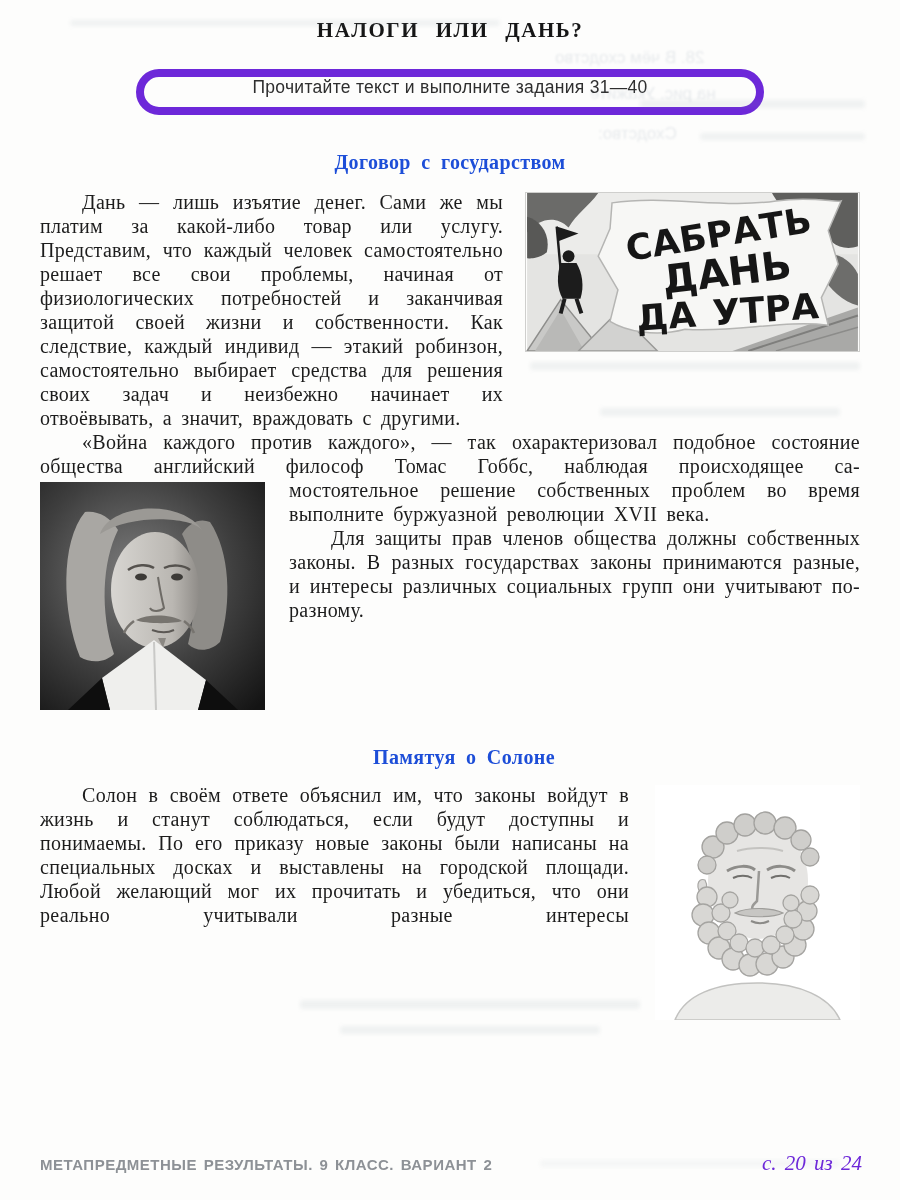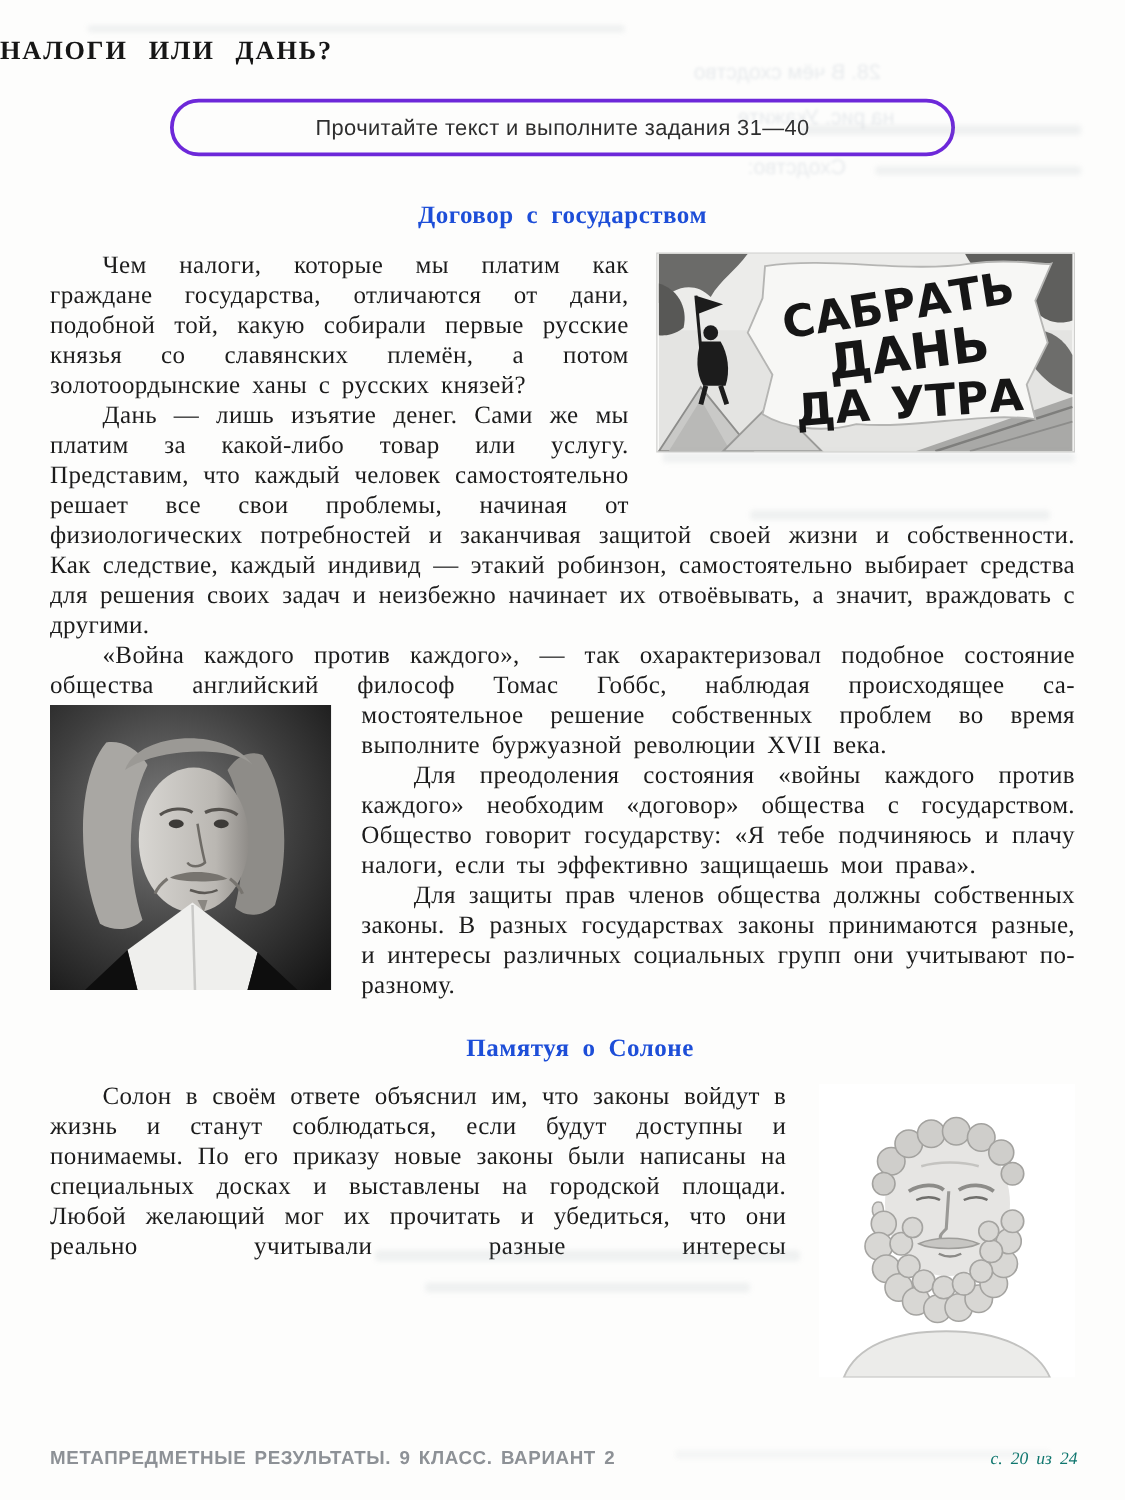--- a/index.html
+++ b/index.html
@@ -24,32 +24,32 @@
     white-space:nowrap;
   }
   .smudge {
     position:absolute;
     background: rgba(128,142,158,.11);
     filter: blur(2.2px);
     border-radius:3px;
   }
   
   .title {
-    margin: 0; padding-top: 28px;
-    text-align: left;
+    margin: 0; padding-top: 18px;
+    text-align: center;
     font-size: 21px; font-weight: bold;
     letter-spacing: 1.5px; word-spacing: 10px;
     color:#161616;
   }
   .instruction-box {
     width: 628px; height: 46px;
     margin: 26px auto 0 auto;
-    border: 3px solid #6d28d9;
+    border: 8px solid #6d28d9;
     border-radius: 23px;
-    display: flex; align-items: center; justify-content: center;
+    display: flex; align-items: flex-start; justify-content: center;
     background: transparent;
   }
   .instruction-box span {
     font-family: "Liberation Sans", sans-serif;
     font-size: 17.5px; color: #2e2e2e;
     letter-spacing: .3px;
   }
   .section-heading {
     margin: 0; text-align: center;
     font-size: 20px; font-weight: bold;
@@ -78,21 +78,21 @@
   .footer {
     position: absolute; left: 40px; right: 38px; bottom: 24px;
     display: flex; justify-content: space-between; align-items: baseline;
   }
   .footer-series {
     font-family: "Liberation Sans", sans-serif;
     font-weight: bold; font-size: 15px;
     color: #8d9196; letter-spacing: .5px; word-spacing: 2px;
   }
   .footer-page {
-    font-style: italic; font-size: 14px; color: #0f766e;
+    font-style: italic; font-size: 21px; color: #6d28d9;
     word-spacing: 3px;
     margin-top: 12px;
   }
   .banner-word { font-family: "DejaVu Sans", sans-serif; font-weight: bold; fill:#161616; }
 </style>
 </head>
 <body>
 
 <div class="page">
 
@@ -139,21 +139,20 @@
         <path d="M34,71 C30,83 30,97 36,107 L54,107 C58,95 56,81 50,71 Z" fill="#1c1c1c"></path>
         <path d="M38,107 L34,122 M50,107 L55,122" stroke="#1c1c1c" stroke-width="4"></path>
       </g>
       <g text-anchor="middle">
         <text class="banner-word" x="196" y="54" font-size="36" transform="rotate(-9 196 54)">САБРАТЬ</text>
         <text class="banner-word" x="204" y="94" font-size="40" transform="rotate(-7 204 94)">ДАНЬ</text>
         <text class="banner-word" x="204" y="133" font-size="36" transform="rotate(-4 204 133)">ДА УТРА</text>
       </g>
     </svg>
 
-    <p>Чем налоги, которые мы платим как граждане государства, отличаются от дани, подобной той, какую собирали первые русские князья со славянских племён, а потом золотоордынские ханы с русских князей?</p>
     <p>Дань — лишь изъятие денег. Сами же мы платим за какой-либо товар или услугу. Представим, что каждый человек самостоятельно решает все свои проблемы, начиная от физиологических потребностей и заканчивая защитой своей жизни и собственности. Как следствие, каждый индивид — этакий робинзон, самостоятельно выбирает средства для решения своих задач и неизбежно начинает их отвоёвывать, а значит, враждовать с другими.</p>
     <p class="fulljust">«Война каждого против каждого», — так охарактеризовал подобное состояние общества английский философ Томас Гоббс, наблюдая происходящее са-</p>
 
     <svg class="img-hobbes" viewBox="0 0 225 228" xmlns="http://www.w3.org/2000/svg">
       <defs>
         <radialGradient id="hb" cx="0.42" cy="0.40" r="0.80">
           <stop offset="0" stop-color="#7d7d7d"></stop>
           <stop offset="0.55" stop-color="#3f3f3f"></stop>
           <stop offset="1" stop-color="#141414"></stop>
         </radialGradient>
@@ -178,21 +177,20 @@
       <path d="M144,139 C148,142 152,146 154,151" stroke="#77746f" stroke-width="2.5" fill="none"></path>
       <path d="M112,148 C120,151 128,151 134,148" stroke="#5b5854" stroke-width="2" fill="none"></path>
       <path d="M118,156 L126,156 L123,166 Z" fill="#8a8782"></path>
       <path d="M62,196 L114,158 L166,198 L158,228 L70,228 Z" fill="#efefed"></path>
       <path d="M114,160 L116,228" stroke="#c9c9c7" stroke-width="2"></path>
       <path d="M28,228 L62,196 L70,228 Z" fill="#0e0e0e"></path>
       <path d="M198,228 L166,198 L158,228 Z" fill="#0e0e0e"></path>
     </svg>
 
     <p class="noindent">мостоятельное решение собственных проблем во время выполните буржуазной революции XVII века.</p>
-    <p>Для преодоления состояния «войны каждого против каждого» необходим «договор» общества с государством. Общество говорит государству: «Я тебе подчиняюсь и плачу налоги, если ты эффективно защищаешь мои права».</p>
     <p>Для защиты прав членов общества должны собственных законы. В разных государствах законы принимаются разные, и интересы различных социальных групп они учитывают по-разному.</p>
   </div>
 
   <h2 class="section-heading h-solon">Памятуя о Солоне</h2>
 
   <div class="bodytext" style="margin-top:0;">
 
     <svg class="img-solon" viewBox="0 0 205 235" xmlns="http://www.w3.org/2000/svg">
       <rect width="205" height="235" fill="#ffffff"></rect>
       <path d="M20,235 C30,210 60,198 102,198 C145,198 175,212 185,235 Z" fill="#ececea" stroke="#c2c2c0" stroke-width="1.5"></path>

